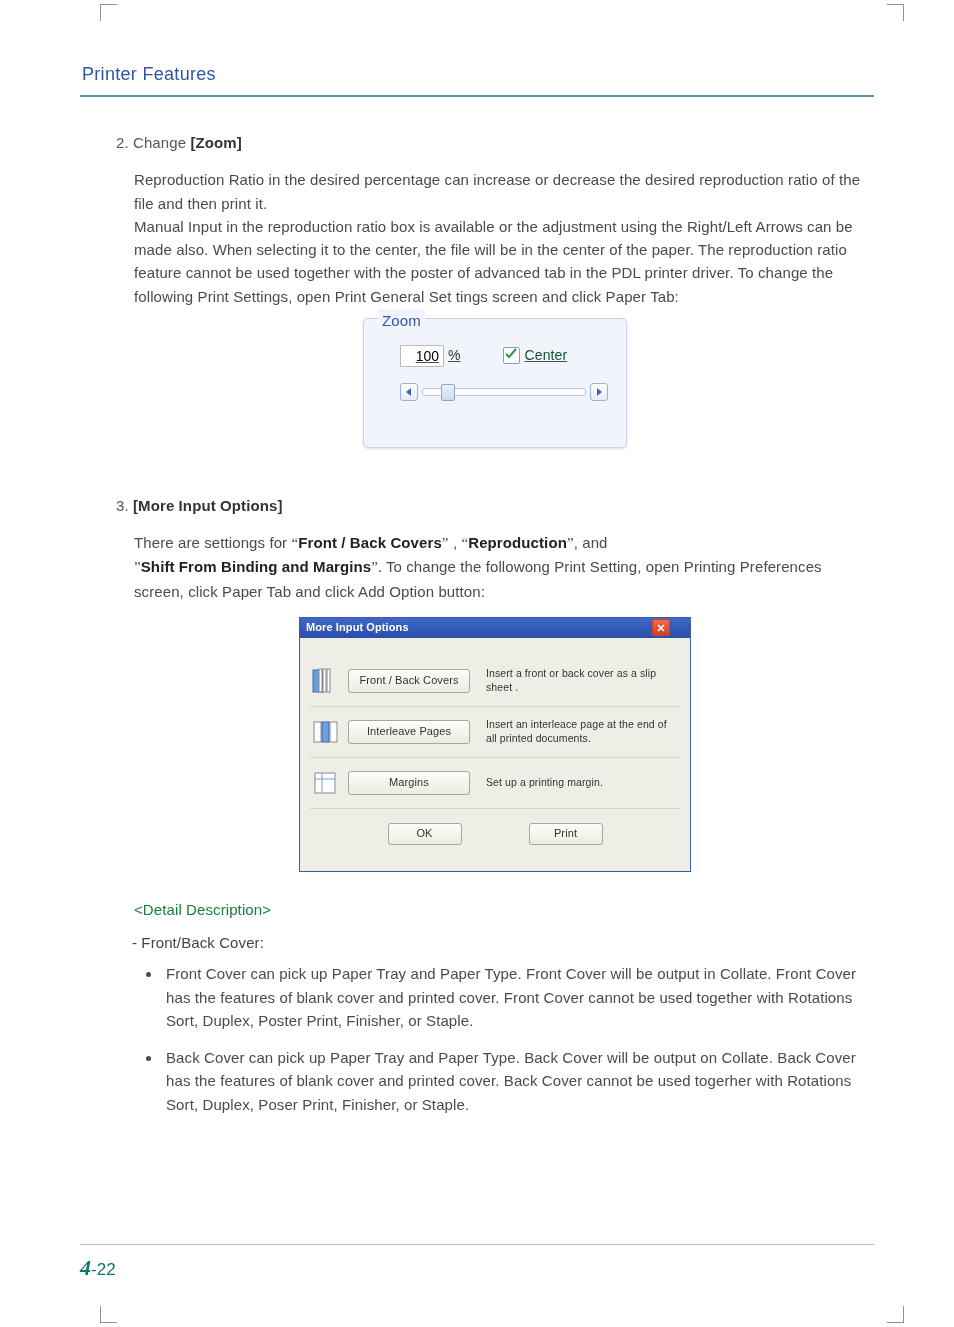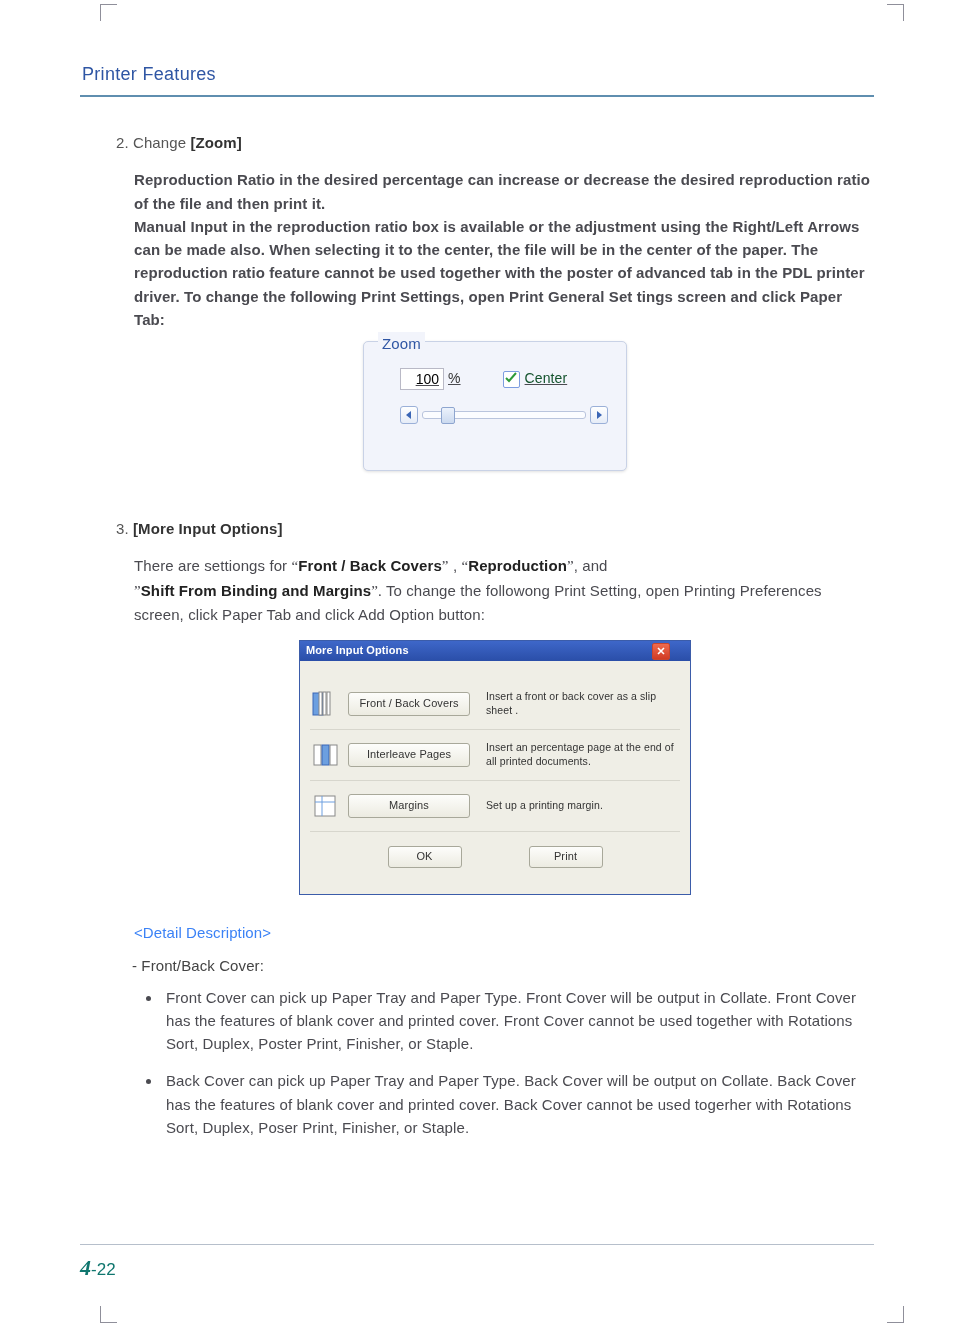--- a/index.html
+++ b/index.html
@@ -40,21 +40,21 @@
   }
   .step-head .num { color: #555; }
   .step-head .bold { color: #333; font-weight: 600; }
   .para {
     margin: 0 0 6px 18px;
   }
   .q { font-family: Georgia, "Times New Roman", serif; }
   .strong { font-weight: 600; color: #222; }
   .detail-head {
     margin: 12px 0 10px 18px;
-    color: #3b82f6;
+    color: #15803d;
   }
   .sublead {
     margin: 6px 0 8px 16px;
     color: #444;
   }
   ul.bullets {
     list-style: disc;
     margin: 0 0 0 46px;
     padding: 0;
   }
@@ -260,21 +260,21 @@
   <div class="section-title">Printer Features</div>
   <div class="title-rule"></div>
 
   <div class="body">
 
     <div class="step-head">
       <span class="num">2.</span>
       <span>Change</span>
       <span class="bold">[Zoom]</span>
     </div>
-    <p class="para" style="white-space: pre-line; font-weight: bold;">Reproduction Ratio in the desired percentage can increase or decrease the desired reproduction ratio of the file and then print it.
+    <p class="para" style="white-space: pre-line;">Reproduction Ratio in the desired percentage can increase or decrease the desired reproduction ratio of the file and then print it.
 Manual  Input in the reproduction ratio box is available or the adjustment using the Right/Left Arrows can be made also. When selecting it to the center, the file will be in the center of the paper. The reproduction ratio feature cannot be used together with the poster of advanced tab in the PDL printer driver. To change the following Print Settings, open Print General Set tings screen and click Paper Tab:</p>
 
     <div class="zoom-box">
       <div class="zoom-fieldset-label">Zoom</div>
       <div class="zoom-row1">
         <input class="zoom-input" value="100" style="">
         <span class="pct">%</span>
         <div class="cb-wrap">
           <span class="cb">
             <svg viewBox="0 0 12 12">
@@ -338,21 +338,21 @@
         </div>
         <div class="mio-row">
           <span class="mio-ico">
             <svg viewBox="0 0 28 28">
                 <rect x="3" y="4" width="7" height="20" fill="#fff" stroke="#888"></rect>
                 <rect x="11" y="4" width="7" height="20" fill="#6c9fe0" stroke="#3b66b6"></rect>
                 <rect x="19" y="4" width="7" height="20" fill="#fff" stroke="#888"></rect>
               </svg>
           </span>
           <span class="mio-btn">Interleave Pages</span>
-          <span class="mio-desc">Insert an percentage page at the end of all printed documents.</span>
+          <span class="mio-desc">Insert an interleace page at the end of all printed documents.</span>
         </div>
         <div class="mio-row">
           <span class="mio-ico">
             <svg viewBox="0 0 28 28">
                 <rect x="4" y="4" width="20" height="20" fill="#fff" stroke="#888"></rect>
                 <line x1="11" y1="4" x2="11" y2="24" stroke="#6c9fe0"></line>
                 <line x1="4" y1="10" x2="24" y2="10" stroke="#6c9fe0"></line>
               </svg>
           </span>
           <span class="mio-btn">Margins</span>

